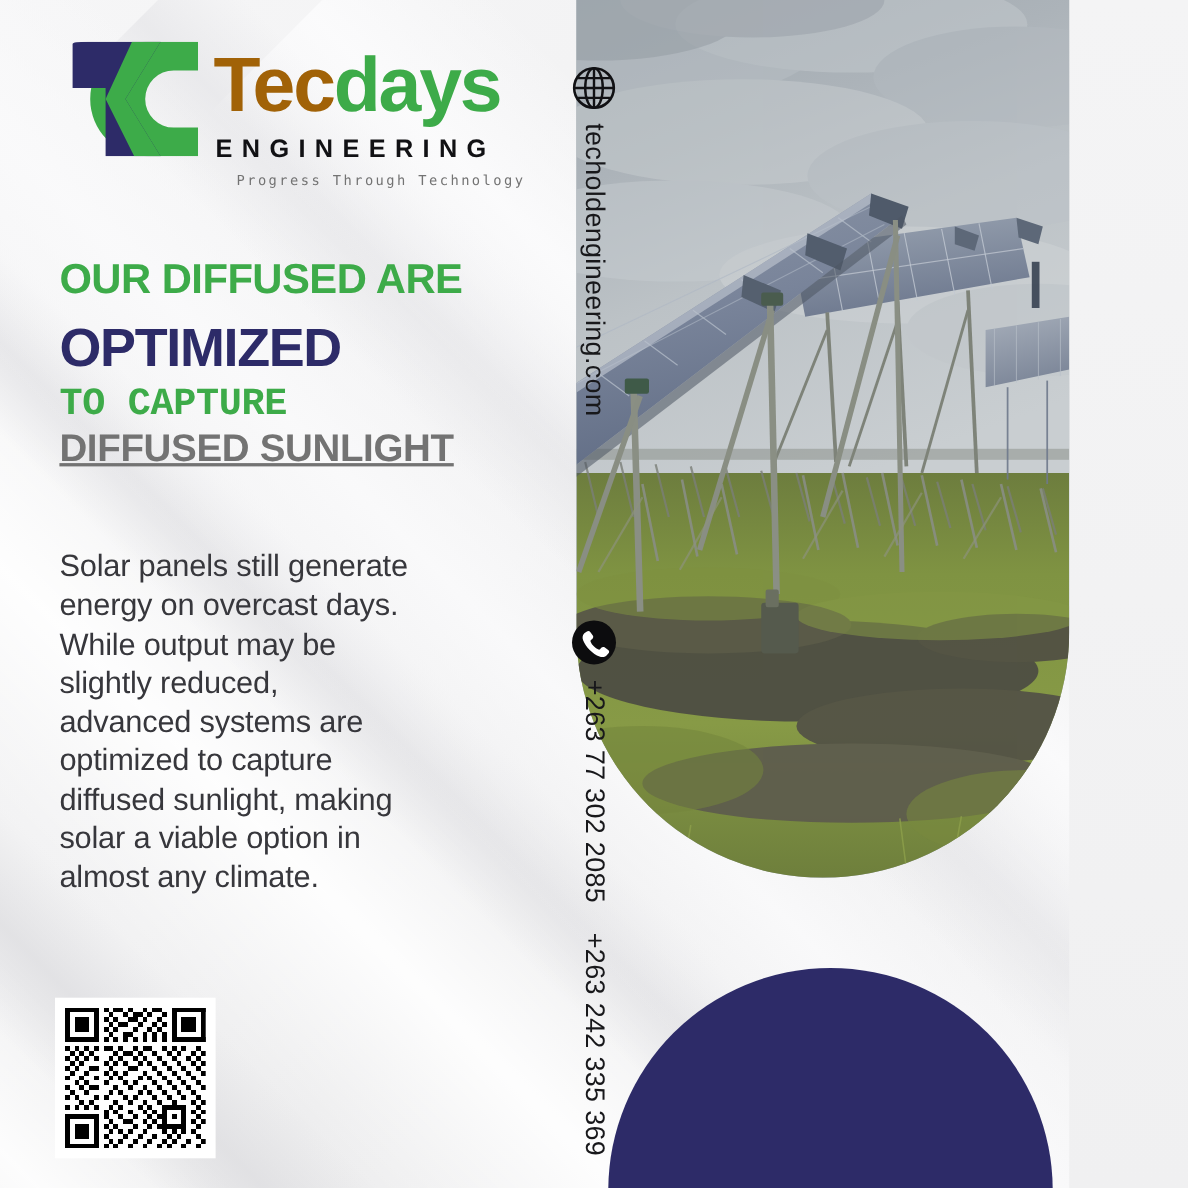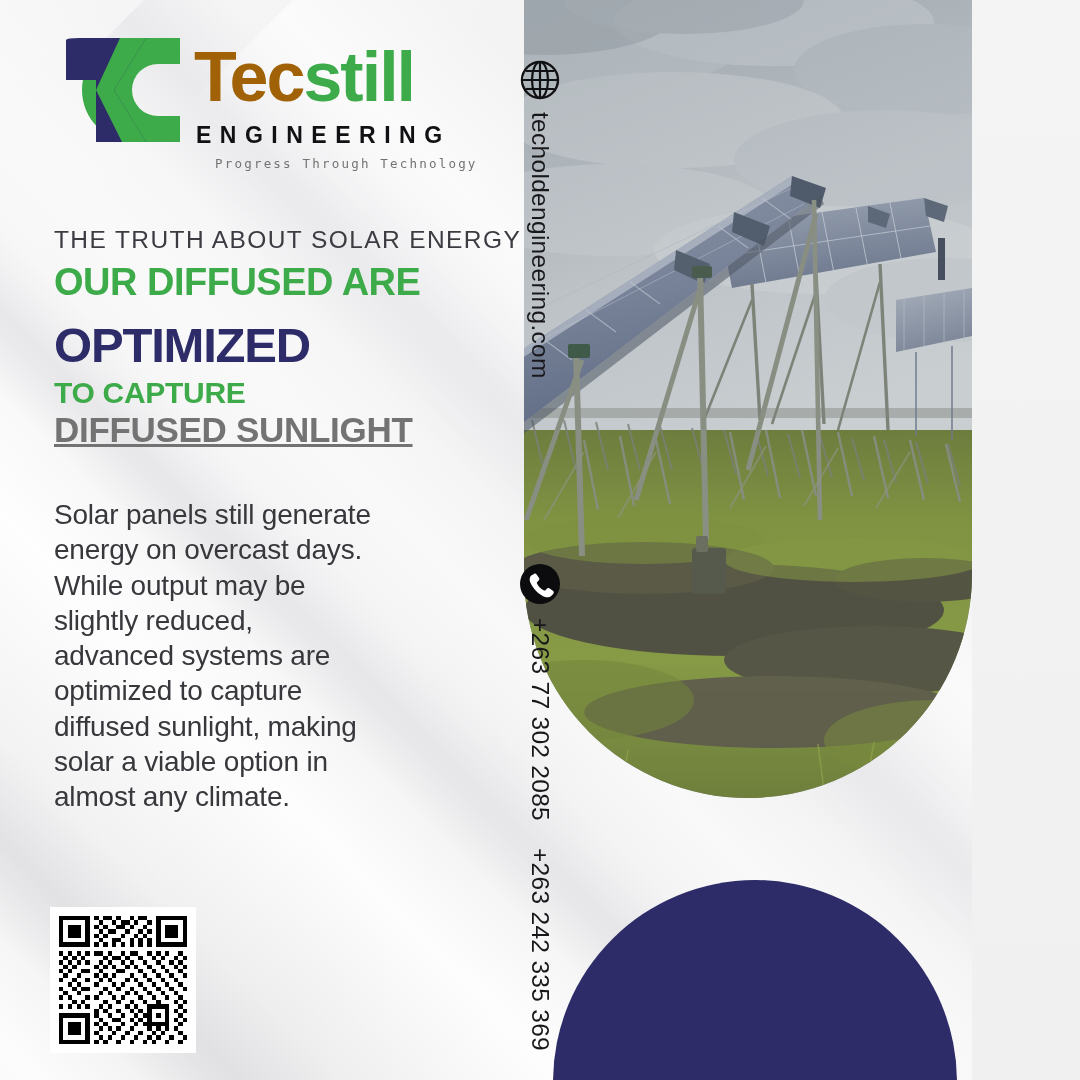--- a/index.html
+++ b/index.html
@@ -80,22 +80,22 @@
     font-size:38px; font-weight:bold; letter-spacing:-.5px;
     color:#3dab49; line-height:1.02; white-space:nowrap;
   }
   .h-l2 {
     margin-top:19px;
     font-size:49px; font-weight:bold; letter-spacing:-1.2px;
     color:#2d2b68; line-height:1; white-space:nowrap;
   }
   .h-l3 {
     margin-top:6px;
-    font-size:30px; font-weight:bold; letter-spacing:-.3px;
-    color:#3dab49; line-height:1.14; white-space:nowrap;
+    font-size:35px; font-weight:bold; letter-spacing:-.3px;
+    color:#3dab49; line-height:1.14; white-space:nowrap;font-family:Liberation Mono, monospace;
   }
   .h-l4 {
     font-size:35px; font-weight:bold; letter-spacing:-.3px;
     color:#737373; line-height:1.14; white-space:nowrap;text-decoration:underline;
   }
 
   
   #body-copy {
     position:absolute; left:54px; top:497px; width:430px;
     font-size:28px; font-weight:400; line-height:1.26;
@@ -369,27 +369,26 @@
     <div class="logo-mark">
       <svg viewBox="0 0 122 104">
 
         <path d="M72 0 H118 V26 H96 a24 24 0 0 0 0 52 H118 V104 H72 a52 52 0 0 1 0 -104 Z" fill="#3dab49"></path>
 
         <path d="M4 2 Q4 0 18 0 H84 L52 52 L84 104 H34 V42 H4 Z" fill="#2d2b68"></path>
 
         <path d="M84 0 L52 52 L84 104 L60 104 L34 52 L58 0 Z" fill="#3dab49"></path>
       </svg>
     </div>
-    <div class="logo-word"><span class="lw-dark">Tec</span><span class="lw-green">still</span></div>
+    <div class="logo-word"><span class="lw-dark">Tec</span><span class="lw-green">days</span></div>
     <div class="logo-sub">ENGINEERING</div>
     <div class="logo-tag">Progress Through Technology</div>
   </div>
 
   <div id="headline">
-    <div class="eyebrow">THE TRUTH ABOUT SOLAR ENERGY</div>
     <div class="h-l1">OUR DIFFUSED ARE</div>
     <div class="h-l2">OPTIMIZED</div>
     <div class="h-l3">TO CAPTURE</div>
     <div class="h-l4">DIFFUSED SUNLIGHT</div>
   </div>
 
   <div id="body-copy">Solar panels still generate
 energy on overcast days.
 While output may be
 slightly reduced,

